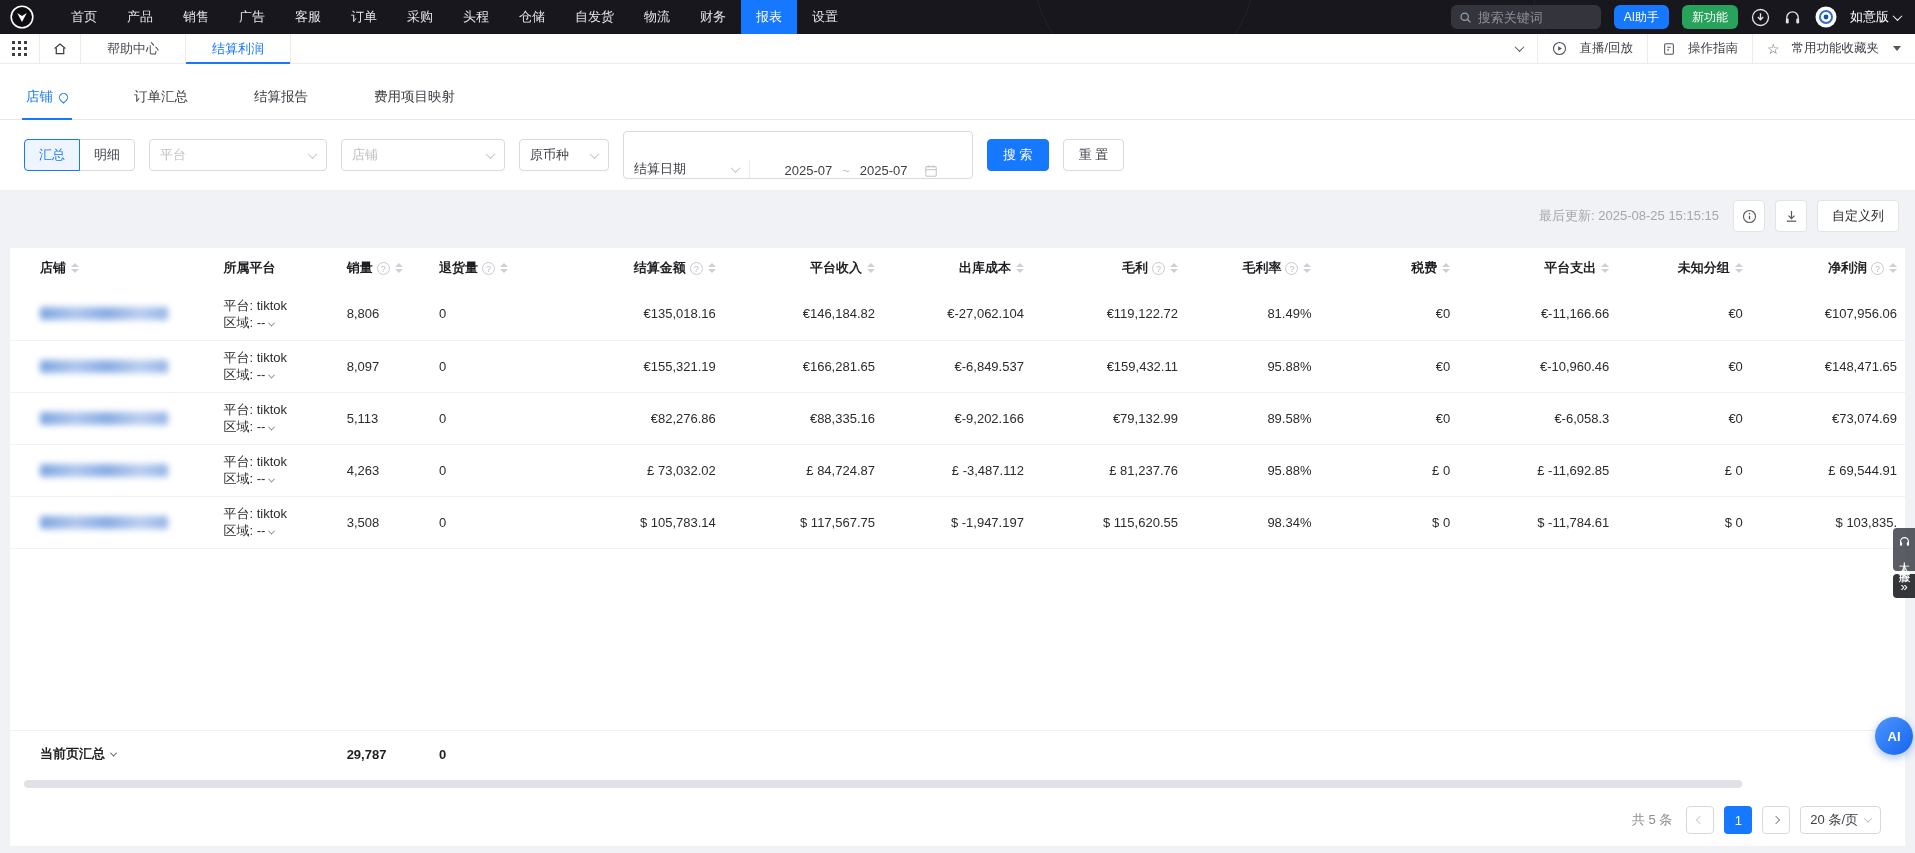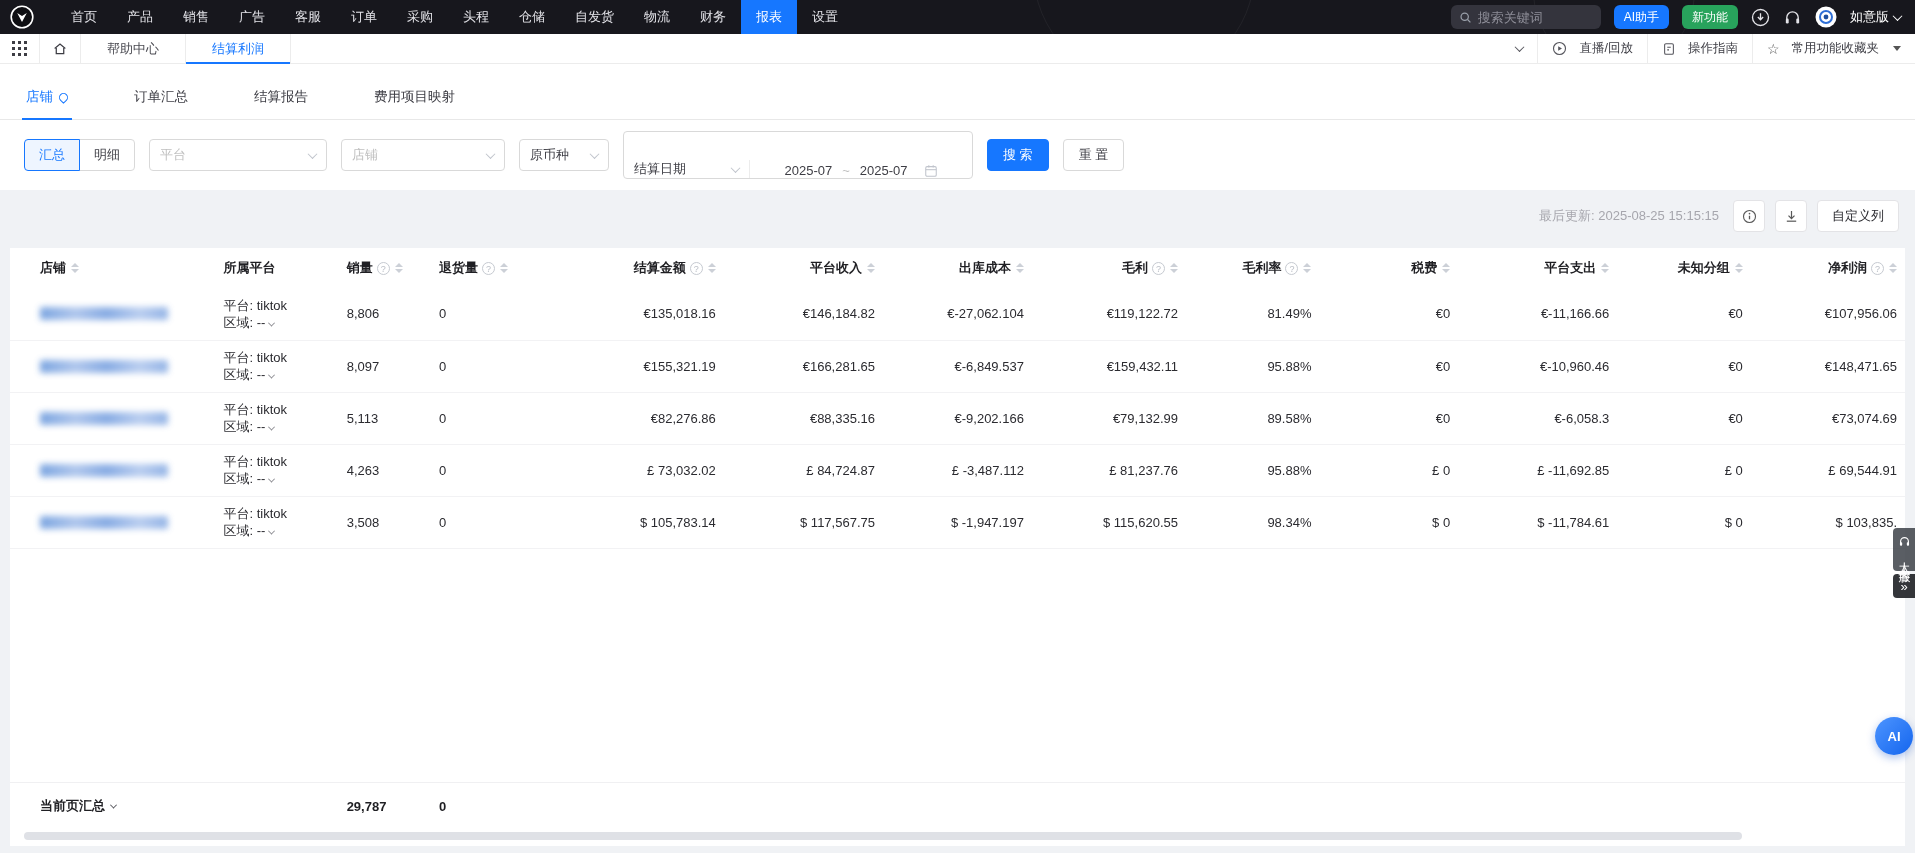--- a/index.html
+++ b/index.html
@@ -593,20 +593,34 @@
         <td>0</td>
         <td colspan="9"></td>
       </tr>
     </tbody>
   </table>
 
   <div class="hscroll">
     <div class="thumb"></div>
   </div>
 
+  <div class="pager">
+    <span class="total">共 5 条</span>
+    <span class="pg-btn pg-prev">
+        <i class="chev"></i>
+      </span>
+    <span class="pg-cur">1</span>
+    <span class="pg-btn pg-next">
+        <i class="chev"></i>
+      </span>
+    <span class="pg-size">
+      <span>20 条/页</span>
+      <i class="chev"></i>
+    </span>
+  </div>
 </div>
 
 <div class="service-widget">
   <div class="service-main">
     <svg width="13" height="13" viewBox="0 0 20 20">
         <path d="M4 13v-3a6 6 0 0 1 12 0v3" fill="none" stroke="#fff" stroke-width="1.8"></path>
         <rect x="3" y="11" width="3.4" height="5.4" rx="1.4" fill="#fff"></rect>
         <rect x="13.6" y="11" width="3.4" height="5.4" rx="1.4" fill="#fff"></rect>
       </svg>
     <span class="service-text">人工客服</span>

